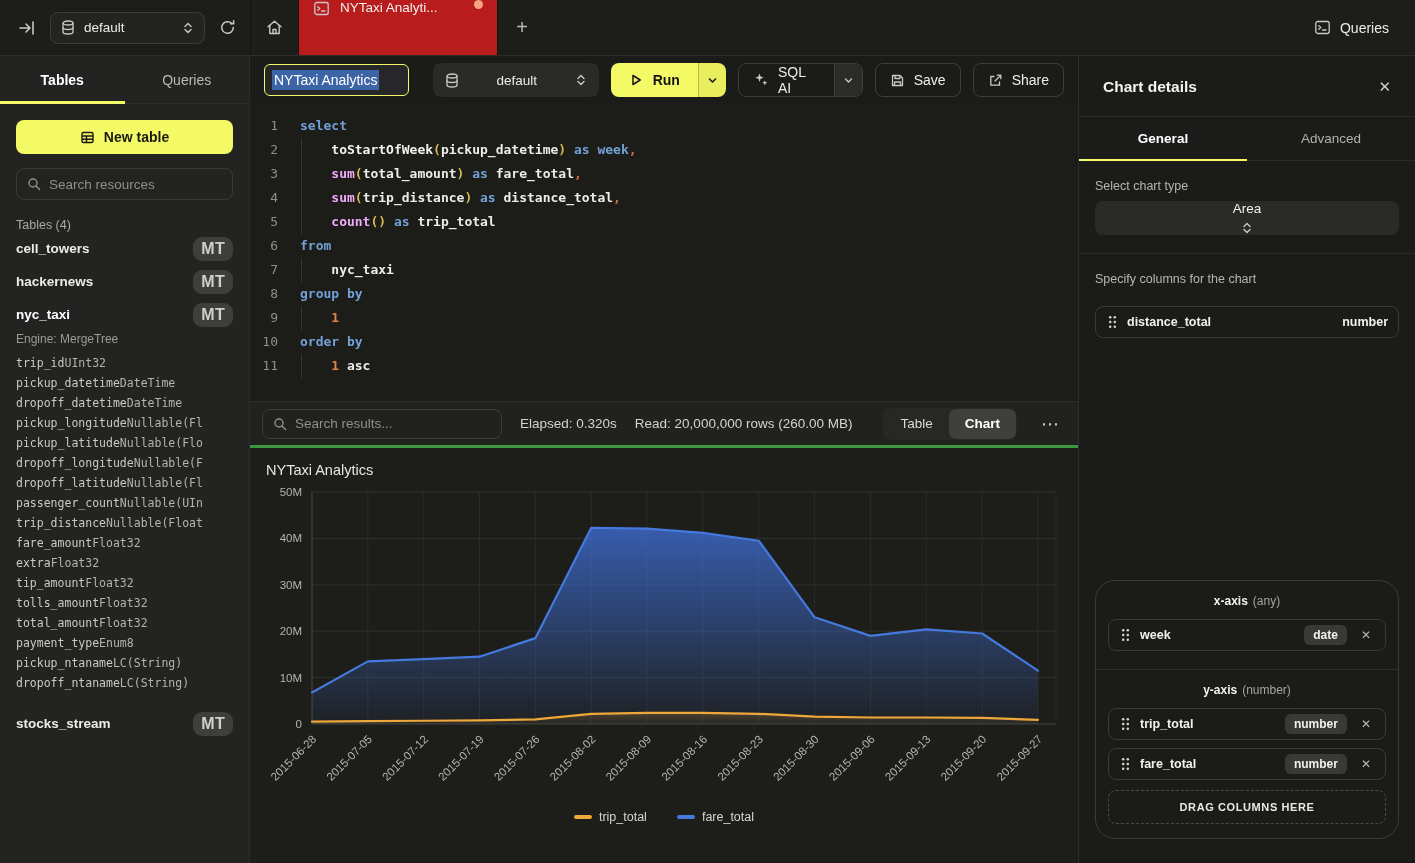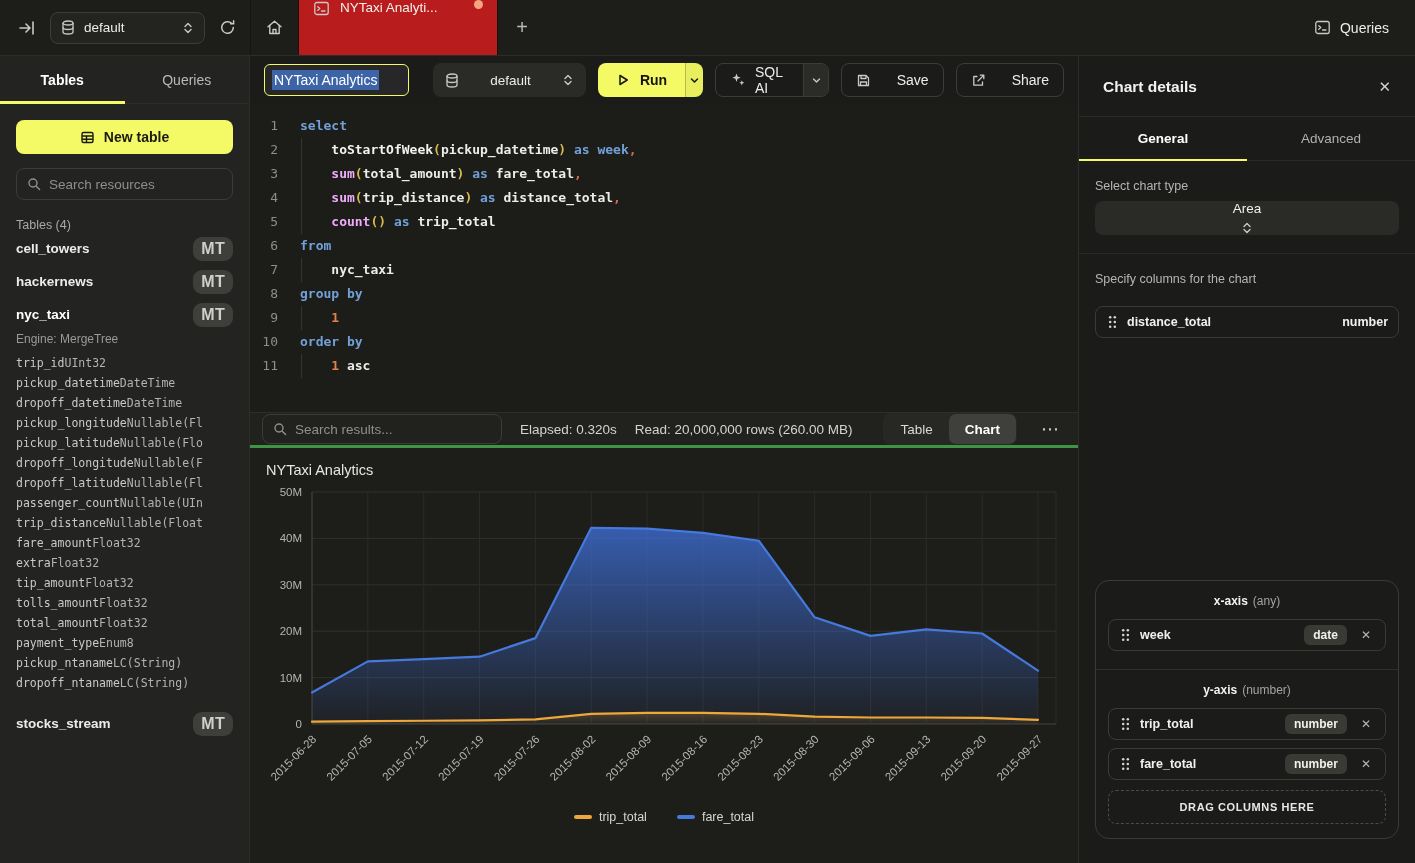--- a/index.html
+++ b/index.html
@@ -64,36 +64,36 @@
   .title-input .seltext { background:#3d64a6; color:#fff; font-size:14px; font-weight:500; padding:2px 2px; white-space:nowrap; }
   .tb-spacer { flex:1; }
   .db-select2 { height:34px; width:168px; background:#2a2a27; border-radius:8px; display:flex; align-items:center;
     gap:10px; padding:0 12px; cursor:pointer; }
   .db-select2 .lbl { font-size:13.5px; flex:1; text-align:center; }
   .run-btn { height:34px; display:flex; border-radius:8px; overflow:hidden; cursor:pointer; }
   .run-main { background:#f4f966; display:flex; align-items:center; gap:10px; padding:0 18px;
     color:#15150f; font-size:14px; font-weight:600; }
   .run-caret { width:30px; background:#e9ee5e; border-left:1px solid rgba(0,0,0,.22); display:flex; align-items:center; justify-content:center; color:#15150f; }
   .ghost-btn { height:34px; border:1px solid #3c3c39; border-radius:8px; display:flex; align-items:center;
-    gap:26px; padding:0 14px; font-size:14px; color:#ececea; cursor:pointer; background:transparent; }
+    gap:9px; padding:0 14px; font-size:14px; color:#ececea; cursor:pointer; background:transparent; }
   .split-btn { height:34px; border:1px solid #3c3c39; border-radius:8px; display:flex; overflow:hidden; cursor:pointer; }
   .split-main { display:flex; align-items:center; gap:9px; padding:0 14px; font-size:14px; color:#ececea; }
   .split-caret { width:28px; border-left:1px solid #3c3c39; background:#2b2b28; display:flex; align-items:center; justify-content:center; }
 
   .editor { flex:1; display:flex; padding:10px 0 0 8px; font-family:"DejaVu Sans Mono",monospace;
     font-size:13px; line-height:24px; overflow:hidden; background:#1c1c19; }
   .gutter { width:30px; flex:none; text-align:right; padding-right:10px; color:#8d8d8b; }
   .code { flex:1; min-width:0; }
   .code-line { position:relative; height:24px; white-space:pre; padding-left:12px; font-weight:700; }
   .code-line .guide { position:absolute; left:13px; top:0; height:100%; width:1px; background:#35352f; }
   .tk-kw { color:#72a1d8; } .tk-fno { color:#f0abfc;margin-top:45px; } .tk-fnw { color:#f2f2ef; }
   .tk-br { color:#d9ba4f; } .tk-id { color:#ececea; } .tk-cm { color:#cf6a4c; }
   .tk-num { color:#e08348; } .tk-sp { color:#ececea; }
 
-  .results-bar { height:33px; flex:none; background:#21211e; border-top:1px solid #2d2d2a;
+  .results-bar { height:44px; flex:none; background:#21211e; border-top:1px solid #2d2d2a;
     display:flex; align-items:center; gap:18px; padding:0 12px; }
   .results-search { width:240px; height:30px; margin-top:0; }
   .meta-text { font-size:13.5px; color:#d3d3d1; white-space:nowrap; }
   .view-toggle { margin-left:auto; height:32px; background:#272724; border-radius:8px; display:flex; padding:1px; }
   .view-btn { padding:0 16px; display:flex; align-items:center; font-size:13.5px; color:#d8d8d6;
     border-radius:7px; cursor:pointer; }
   .view-btn.active { background:#3f3f3c; color:#ffffff; font-weight:600; }
   .more-dots { font-size:18px; color:#cfcfcd; letter-spacing:1px; padding:0 6px; cursor:pointer; line-height:10px; }
 
   .green-line { height:3px; background:#3e9543; flex:none; }
@@ -122,21 +122,21 @@
     justify-content:space-between; padding:0 12px; cursor:pointer;flex-direction:column; }
   .type-select .lbl { font-size:13.5px; color:#f0f0ee; }
   .panel-div { border-top:1px solid #2a2a27; margin:18px -16px 18px -16px; }
   .chip { height:32px; border:1px solid #3a3a37; border-radius:8px; display:flex; align-items:center;
     gap:10px; padding:0 10px 0 12px; margin-bottom:8px; cursor:grab; background:transparent; }
   .chip .chip-name { font-size:12.5px; font-weight:700; color:#f0f0ee; flex:1; }
   .chip .chip-type-plain { font-size:12.5px; font-weight:700; color:#f0f0ee; }
   .chip .chip-type-pill { font-size:12px; font-weight:700; color:#f0f0ee; background:#3a3a35; border-radius:6px; padding:3px 9px; }
   .chip .chip-x { color:#b9b9b7; font-size:12px; padding:0 4px; cursor:pointer; }
   .axes-spacer { flex:1; }
-  .axes-box { border:1px solid #3a3a37; border-radius:14px; }
+  .axes-box { border:1px solid #3a3a37; border-radius:20px; }
   .axis-section { padding:13px 12px 10px 12px; }
   .axis-section.ys { border-top:1px solid #2f2f2d; padding-bottom:14px; }
   .axis-title { text-align:center; margin-bottom:11px; font-size:12px; }
   .axis-title .at-name { font-weight:700; color:#f2f2f0; }
   .axis-title .at-hint { color:#a3a3a1; margin-left:5px; }
   .drop-zone { height:34px; border:1.5px dashed #4b4b48; border-radius:8px; display:flex; align-items:center;
     justify-content:center; font-size:11px; font-weight:700; letter-spacing:.6px; color:#e8e8e6; margin-top:10px; }
 </style>
 </head>
 <body>

